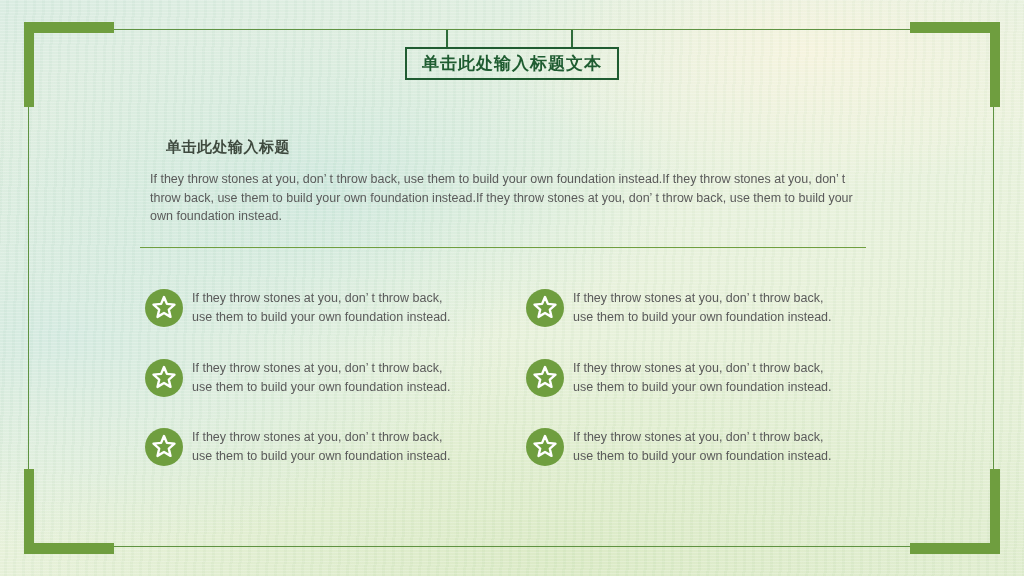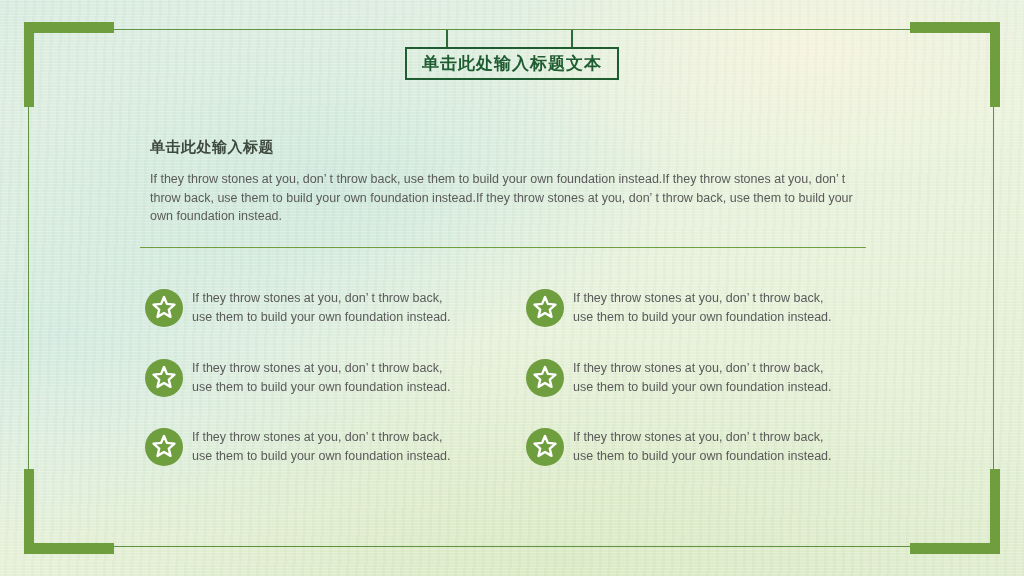--- a/index.html
+++ b/index.html
@@ -37,21 +37,21 @@
   .title-box {
     position:absolute; left:405px; top:47px; width:214px; height:33px;
     border:2px solid #1f5c31; display:flex; align-items:center; justify-content:center;
   }
   .title-box span {
     color:#1f5c31; font-weight:bold; font-size:17px; letter-spacing:1px; white-space:nowrap;
   }
 
   
   .section-heading {
-    position:absolute; left:150px; top:138px;
+    position:absolute; left:166px; top:138px;
     font-size:15px; font-weight:bold; color:#3f4a3f; letter-spacing:.5px;
   }
   .section-body {
     position:absolute; left:150px; top:170px; width:718px;
     font-size:12.5px; line-height:18.5px; color:#5a5a5a;
   }
   .divider {
     position:absolute; left:140px; top:247px; width:726px; height:1px;
     background:#6f9e3f;
   }

